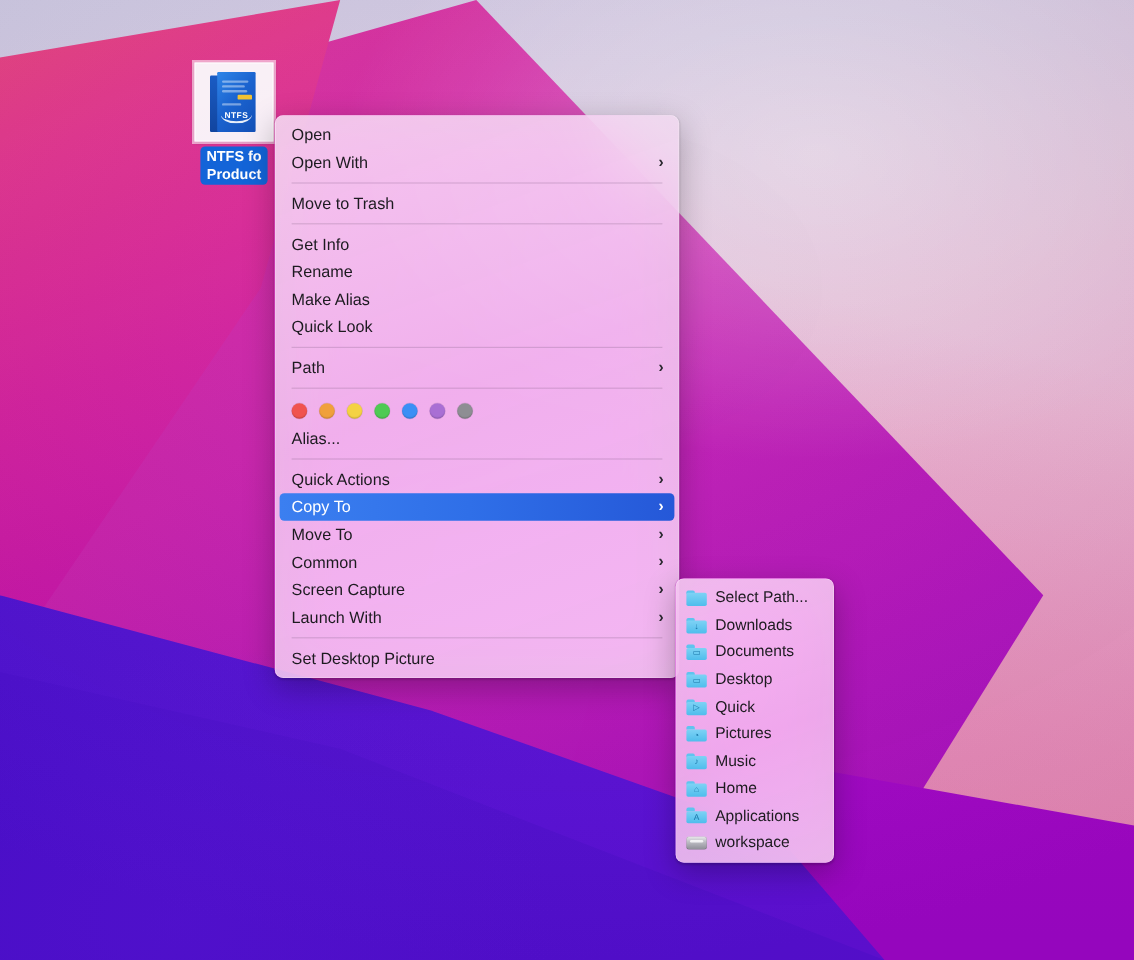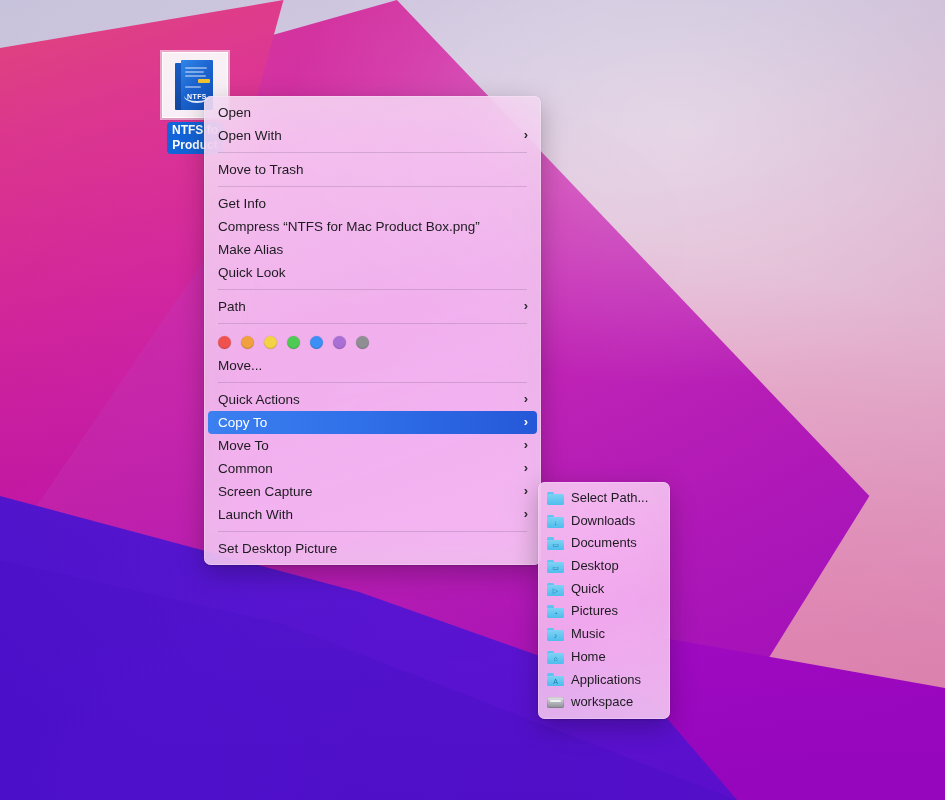--- a/index.html
+++ b/index.html
@@ -194,20 +194,21 @@
     background: rgba(236, 212, 234, 0.80);
     backdrop-filter: blur(26px) saturate(170%);
     -webkit-backdrop-filter: blur(26px) saturate(170%);
     box-shadow:
       0 0 0 .5px rgba(255,255,255,.45) inset,
       0 1px 2px rgba(0,0,0,.16),
       0 8px 26px rgba(0,0,0,.26);
     font-size: 13.5px;
     color: #1d1b20;
     user-select: none;
+    margin-left: 25px;
   }
 
   #context-menu {
     left: 204px;
     top: 96px;
     width: 337px;
     background:
       linear-gradient(160deg, rgba(243,226,242,.86) 0%, rgba(238,207,236,.84) 48%, rgba(242,212,240,.86) 100%);
   }
 
@@ -382,21 +383,21 @@
     <div class="mi">
       <span class="mi-label">Move to Trash</span>
     </div>
 
     <div class="sep"></div>
 
     <div class="mi">
       <span class="mi-label">Get Info</span>
     </div>
     <div class="mi">
-      <span class="mi-label">Compress “NTFS for Mac Product Box.png”</span>
+      <span class="mi-label">Rename</span>
     </div>
     <div class="mi">
       <span class="mi-label">Make Alias</span>
     </div>
     <div class="mi">
       <span class="mi-label">Quick Look</span>
     </div>
 
     <div class="sep"></div>
 
@@ -411,21 +412,21 @@
       <span class="tag-dot" style="background: rgb(240, 83, 79);"></span>
       <span class="tag-dot" style="background: rgb(240, 160, 60);"></span>
       <span class="tag-dot" style="background: rgb(244, 210, 67);"></span>
       <span class="tag-dot" style="background: rgb(79, 202, 84);"></span>
       <span class="tag-dot" style="background: rgb(59, 143, 245);"></span>
       <span class="tag-dot" style="background: rgb(169, 111, 212);"></span>
       <span class="tag-dot" style="background: rgb(142, 142, 147);"></span>
     </div>
 
     <div class="mi">
-      <span class="mi-label">Move...</span>
+      <span class="mi-label">Alias...</span>
     </div>
 
     <div class="sep"></div>
 
     <div class="mi">
       <span class="mi-label">Quick Actions</span>
       <span class="chev">›</span>
     </div>
     <div class="mi highlight">
       <span class="mi-label">Copy To</span>

